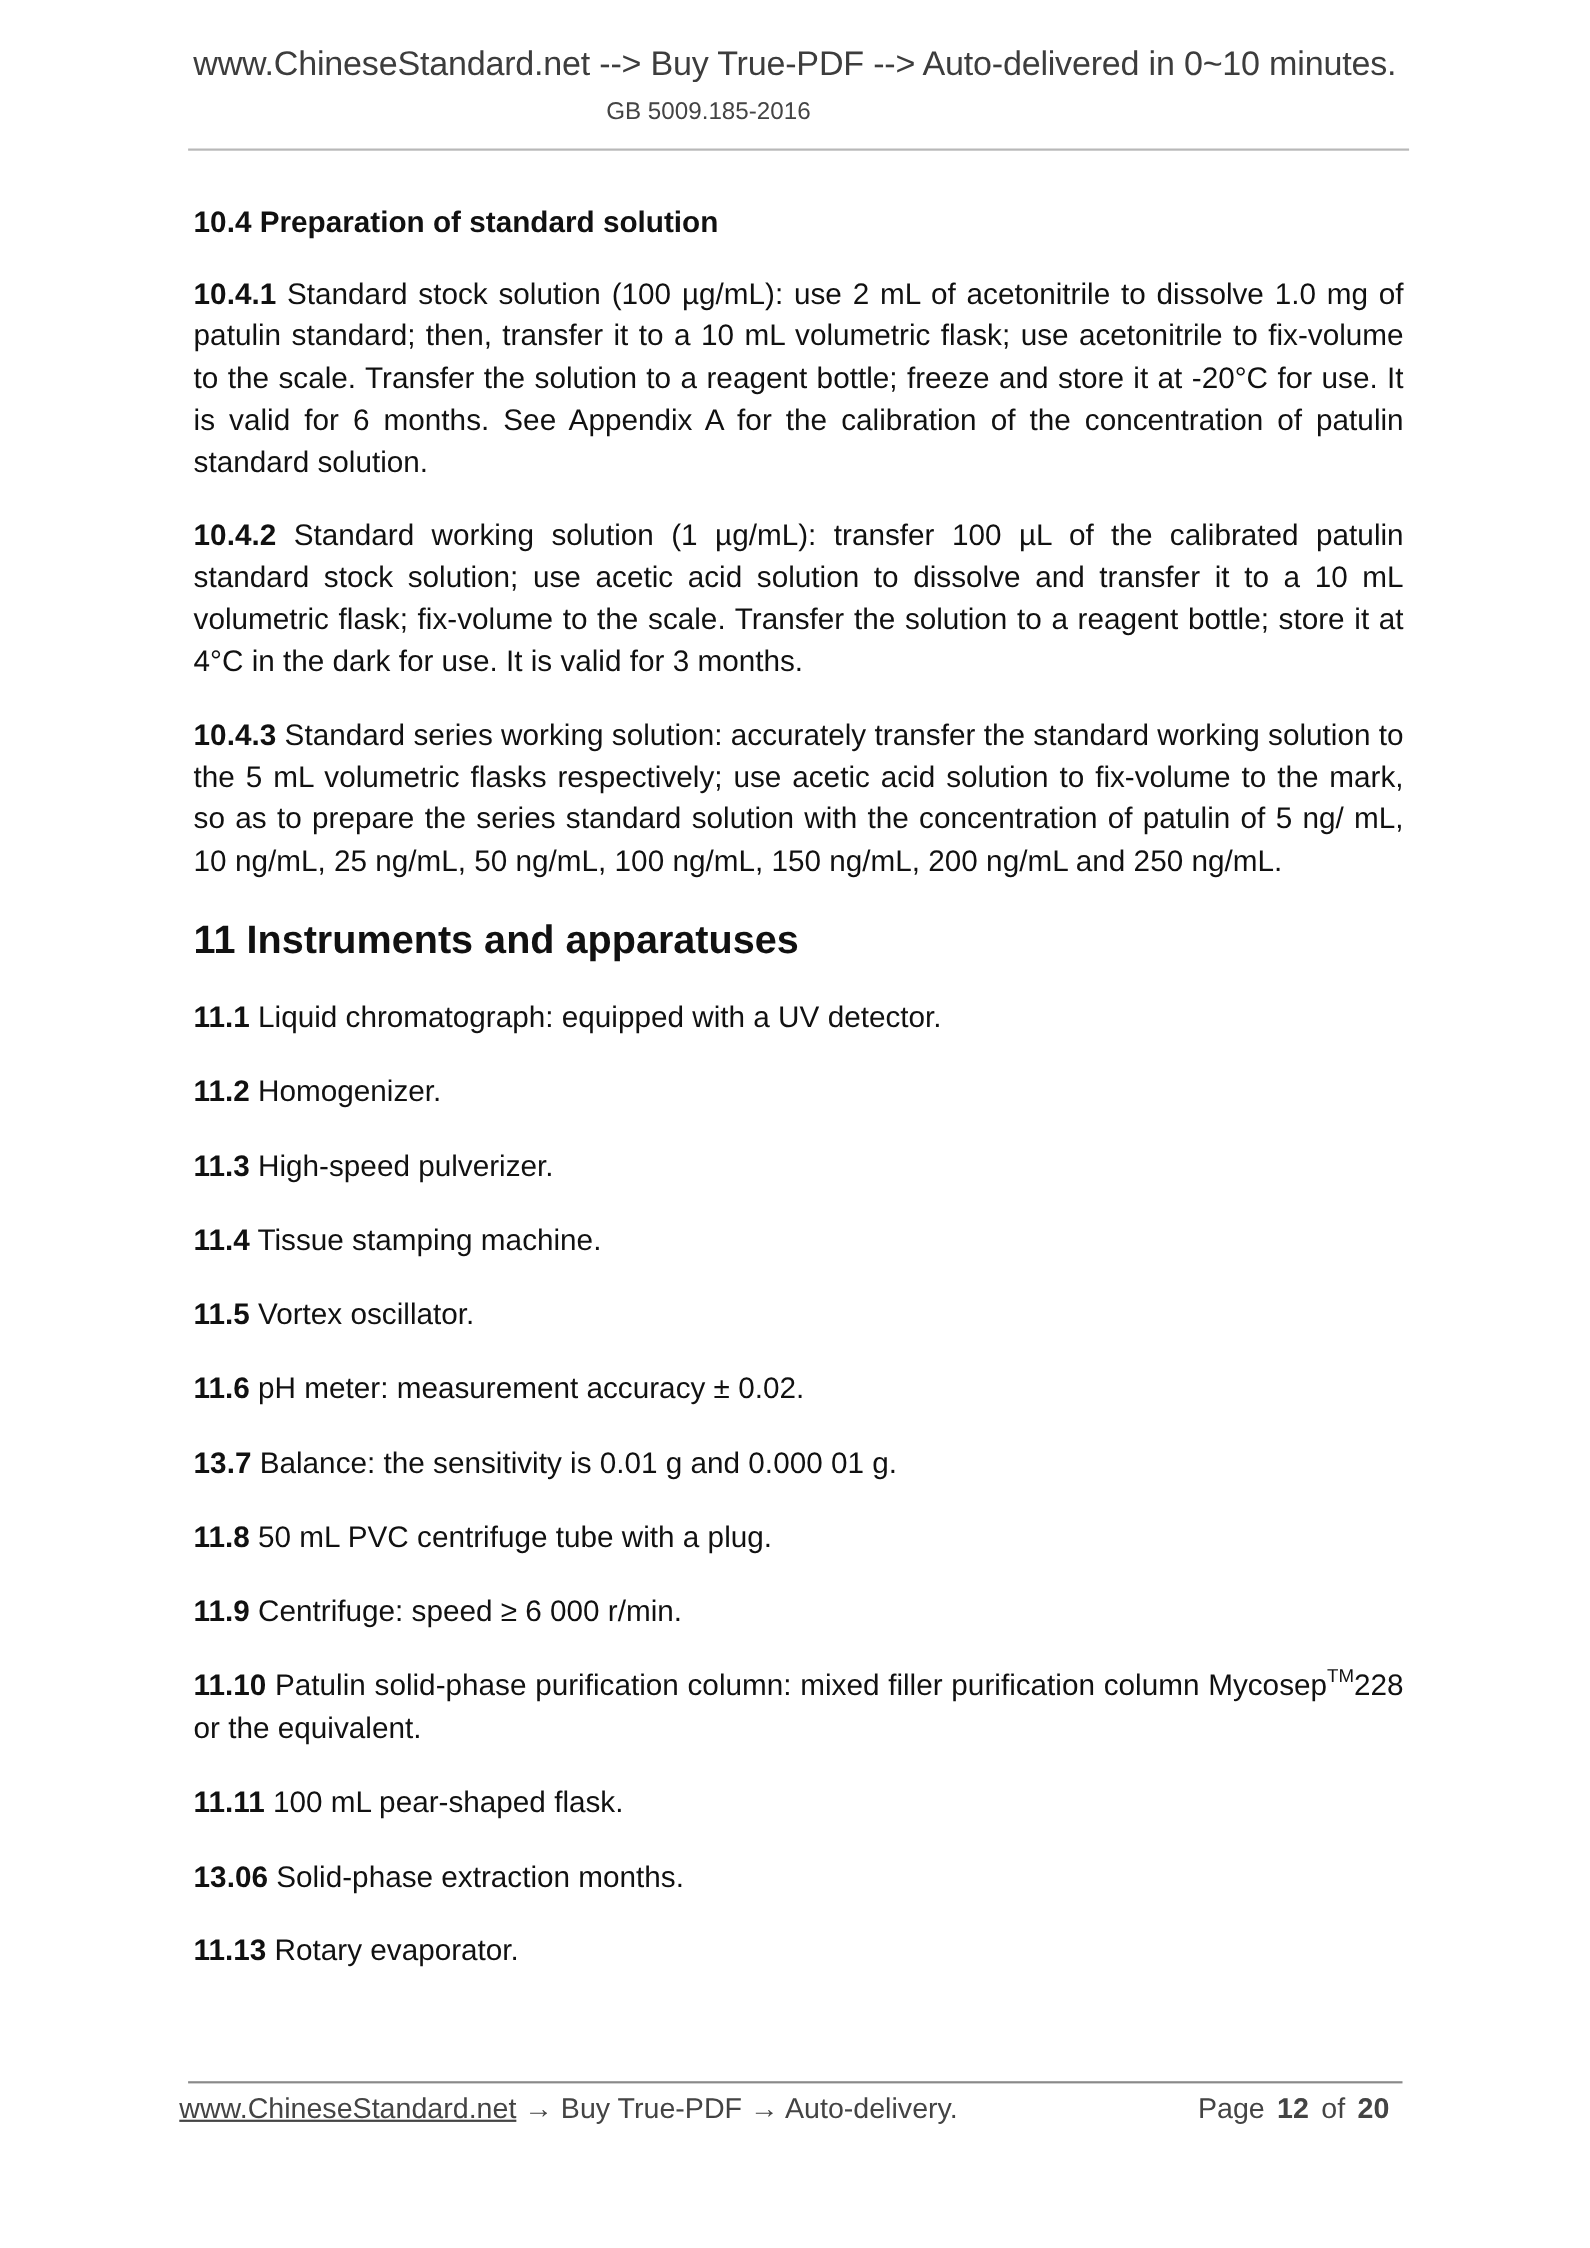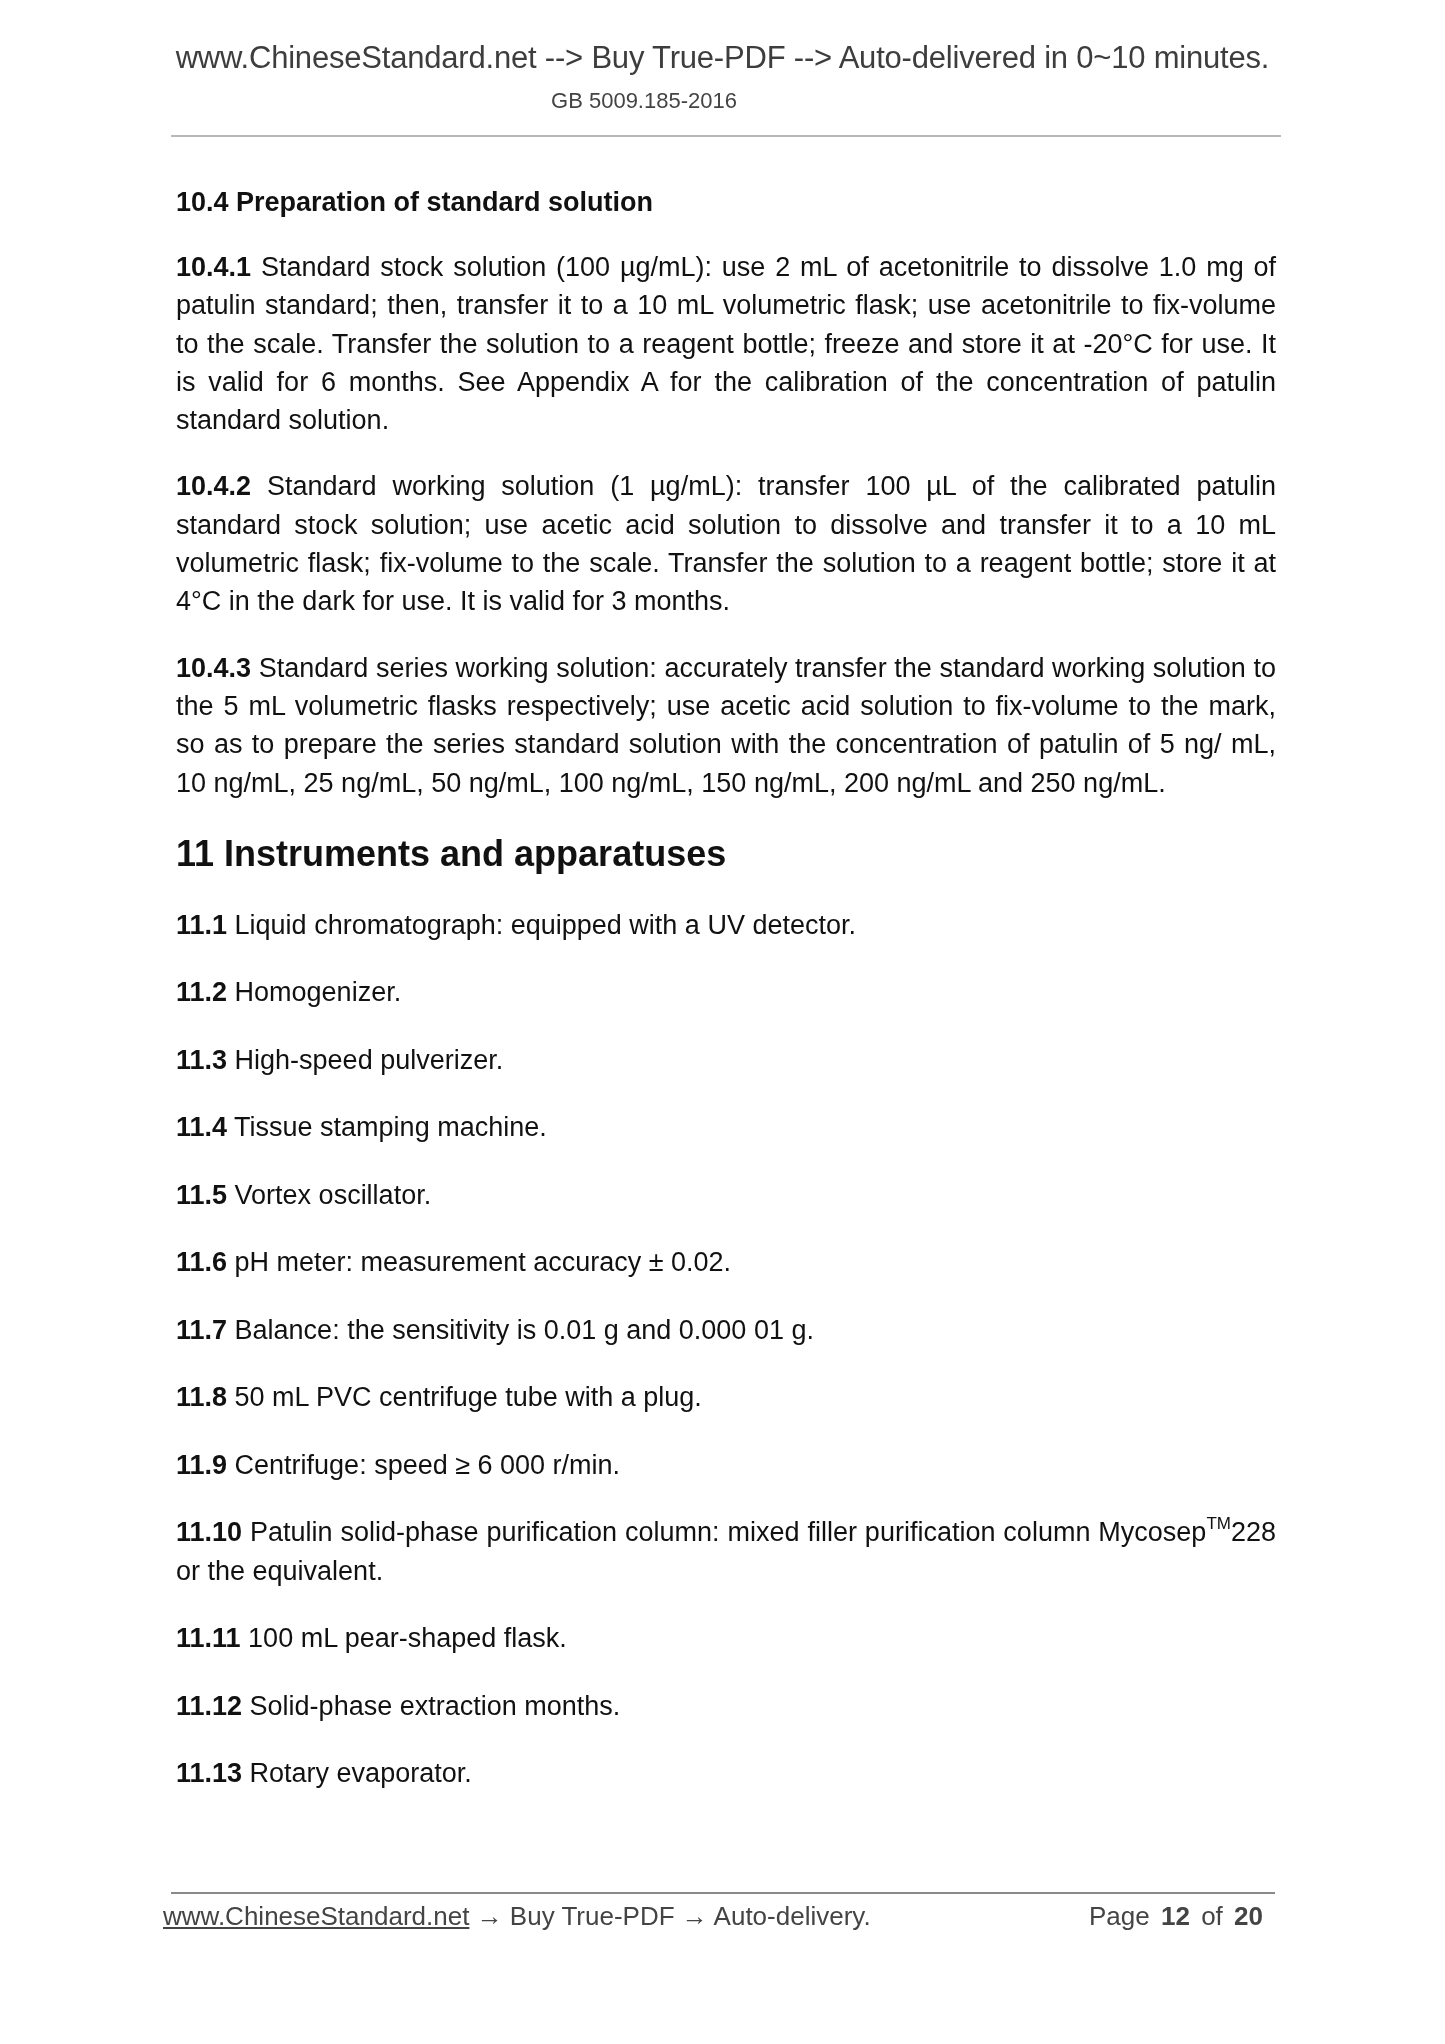--- a/index.html
+++ b/index.html
@@ -41,24 +41,24 @@
   <div class="p"><b>10.4.3</b><span> Standard series working solution: accurately transfer the standard working solution to the 5 mL volumetric flasks respectively; use acetic acid solution to fix-volume to the mark, so as to prepare the series standard solution with the concentration of patulin of 5 ng/ mL, 10 ng/mL, 25 ng/mL, 50 ng/mL, 100 ng/mL, 150 ng/mL, 200 ng/mL and 250 ng/mL.</span></div>
 
   <div class="h1">11 Instruments and apparatuses</div>
 
   <div class="item"><b>11.1</b><span> Liquid chromatograph: equipped with a UV detector.</span></div>
   <div class="item"><b>11.2</b><span> Homogenizer.</span></div>
   <div class="item"><b>11.3</b><span> High-speed pulverizer.</span></div>
   <div class="item"><b>11.4</b><span> Tissue stamping machine.</span></div>
   <div class="item"><b>11.5</b><span> Vortex oscillator.</span></div>
   <div class="item"><b>11.6</b><span> pH meter: measurement accuracy ± 0.02.</span></div>
-  <div class="item"><b>11.7</b><span> Balance: the sensitivity is 0.01 g and 0.000 01 g.</span></div>
+  <div class="item"><b>13.7</b><span> Balance: the sensitivity is 0.01 g and 0.000 01 g.</span></div>
   <div class="item"><b>11.8</b><span> 50 mL PVC centrifuge tube with a plug.</span></div>
   <div class="item"><b>11.9</b><span> Centrifuge: speed ≥ 6 000 r/min.</span></div>
   <div class="item multi"><b>11.10</b><span> Patulin solid-phase purification column: mixed filler purification column Mycosep</span><sup>TM</sup><span>228 or the equivalent.</span></div>
   <div class="item"><b>11.11</b><span> 100 mL pear-shaped flask.</span></div>
-  <div class="item"><b>11.12</b><span> Solid-phase extraction months.</span></div>
+  <div class="item"><b>13.06</b><span> Solid-phase extraction months.</span></div>
   <div class="item"><b>11.13</b><span> Rotary evaporator.</span></div>
 </div>
 
 <div class="ftr-rule"></div>
 <div class="ftr-left"><a>www.ChineseStandard.net</a><span> → </span><span>Buy True-PDF</span><span> → </span><span>Auto-delivery.</span></div>
 <div class="ftr-right"><span>Page</span> <b>12</b> <span>of</span> <b>20</b></div>
 
 </body></html>

